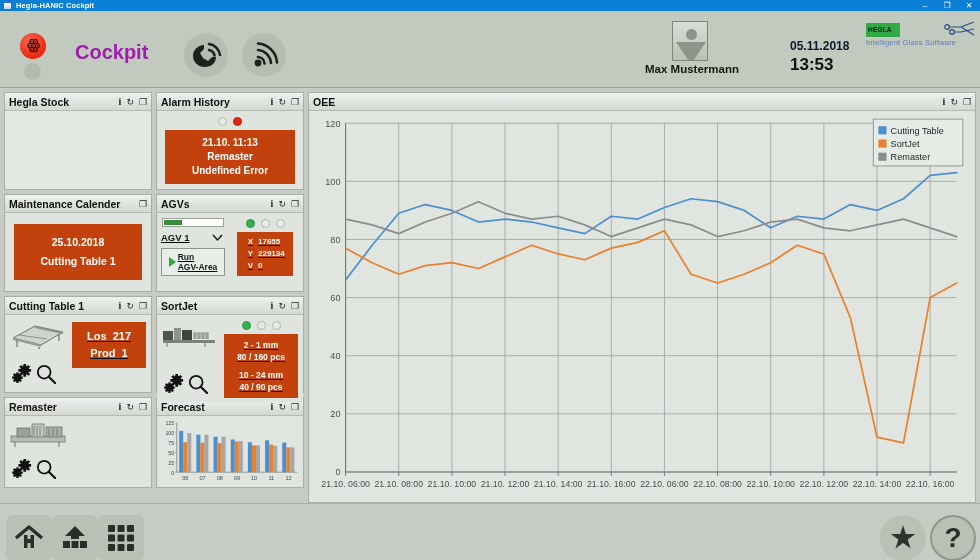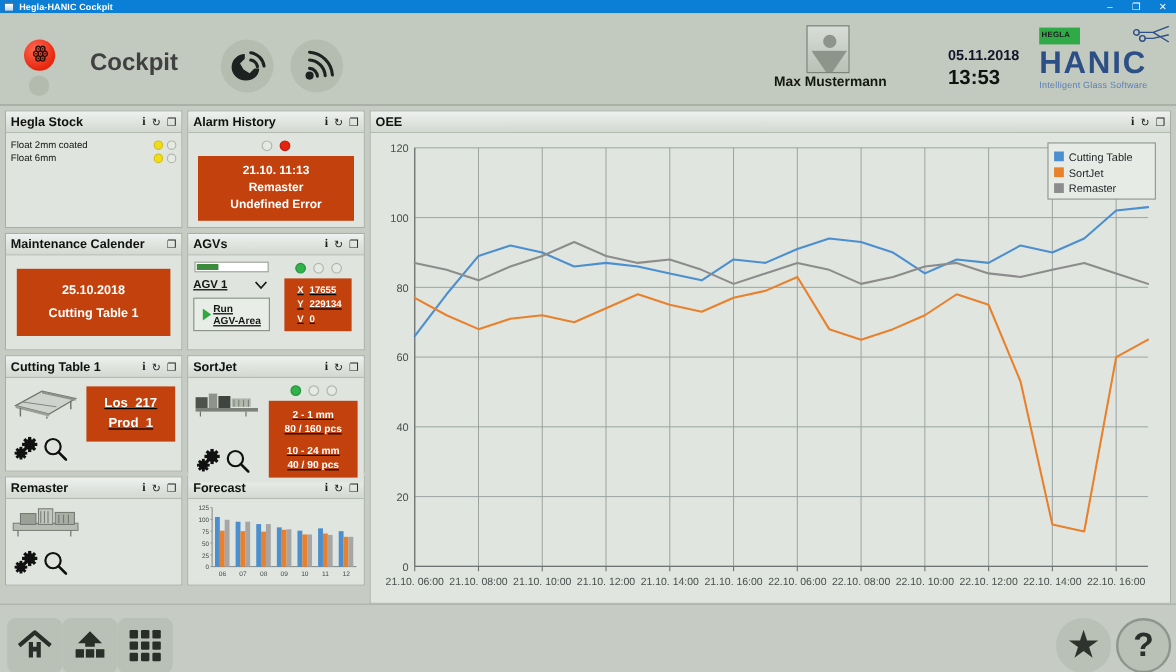--- a/index.html
+++ b/index.html
@@ -19,21 +19,21 @@
   .titlebar .tb-title{color:#ffffff;font-size:7.5px;font-weight:bold;letter-spacing:.1px;}
   .win-btns{position:absolute;right:0;top:0;height:11px;display:flex;align-items:center;}
   .win-btns span{color:#ffffff;font-size:8px;width:22px;text-align:center;line-height:11px;}
 
   
   .header{height:76px;background:#c2c9bf;position:relative;flex:0 0 auto;border-bottom:1px solid #9aa397;}
   .hdr-lamp{position:absolute;left:20px;top:22px;width:26px;height:26px;border-radius:50%;
             background:radial-gradient(circle at 38% 32%, #ff6a53, #e8260f 70%);}
   .hdr-lamp .wave{position:absolute;left:7px;top:4px;color:#2a0a04;font-size:15px;line-height:15px;font-weight:bold;}
   .hdr-lamp2{position:absolute;left:24px;top:52px;width:17px;height:17px;border-radius:50%;background:#b3bbaf;}
-  .hdr-title{position:absolute;left:75px;top:30px;font-size:20px;font-weight:bold;color:#404040;}
+  .hdr-title{position:absolute;left:75px;top:30px;font-size:20px;font-weight:bold;color:#a21caf;}
   .round-btn{position:absolute;top:22px;width:44px;height:44px;border-radius:50%;background:#b5bdb1;
              display:flex;align-items:center;justify-content:center;}
   .round-btn svg{display:block;}
   .rb1{left:184px;}
   .rb2{left:242px;}
 
   .avatar{position:absolute;left:672px;top:10px;width:36px;height:40px;background:
       linear-gradient(#d9ddd7,#b9c0b5);border:1px solid #7d857b;box-sizing:border-box;overflow:hidden;}
   .avatar .head{position:absolute;left:13px;top:7px;width:11px;height:11px;border-radius:50%;background:#8d948a;}
   .avatar .body{position:absolute;left:3px;top:20px;width:30px;height:22px;background:#8d948a;
@@ -168,21 +168,20 @@
       <div class="body"></div>
     </div>
     <div class="user-name">Max Mustermann</div>
     <div class="date">05.11.2018</div>
     <div class="time">13:53</div>
 
     <div class="brand">
       <div class="hegla">
         <span>HEGLA</span>
       </div>
-      <div class="hanic">HANIC</div>
       <div class="tag">Intelligent Glass Software</div>
     </div>
     <div class="netlogo">
       <svg width="34" height="16" viewBox="0 0 34 16">
         <circle cx="4" cy="6" r="2.3" fill="none" stroke="#2c4f86" stroke-width="1.2"></circle>
         <circle cx="9" cy="11" r="2.3" fill="none" stroke="#2c4f86" stroke-width="1.2"></circle>
         <path d="M6 6 H18 L31 1 M11 11 H18 L31 8 M18 6 L31 14" stroke="#2c4f86" stroke-width="1.2" fill="none"></path>
       </svg>
     </div>
   </div>
@@ -191,32 +190,20 @@
 
     <div class="col">
 
       <div class="panel" style="height:98px">
         <div class="panel-head">
           <div class="panel-title">Hegla Stock</div>
           <div class="panel-icons">
             <span class="pi info">i</span>
             <span class="pi">↻</span>
             <span class="pi">❐</span>
-          </div>
-        </div>
-        <div class="panel-body">
-          <div class="stock-row">
-            <span class="nm">Float 2mm coated</span>
-            <span class="dot y"></span>
-            <span class="dot off"></span>
-          </div>
-          <div class="stock-row">
-            <span class="nm">Float 6mm</span>
-            <span class="dot y"></span>
-            <span class="dot off"></span>
           </div>
         </div>
       </div>
 
       <div class="panel" style="height:98px">
         <div class="panel-head">
           <div class="panel-title">Maintenance Calender</div>
           <div class="panel-icons">
             <span class="pi">❐</span>
           </div>

